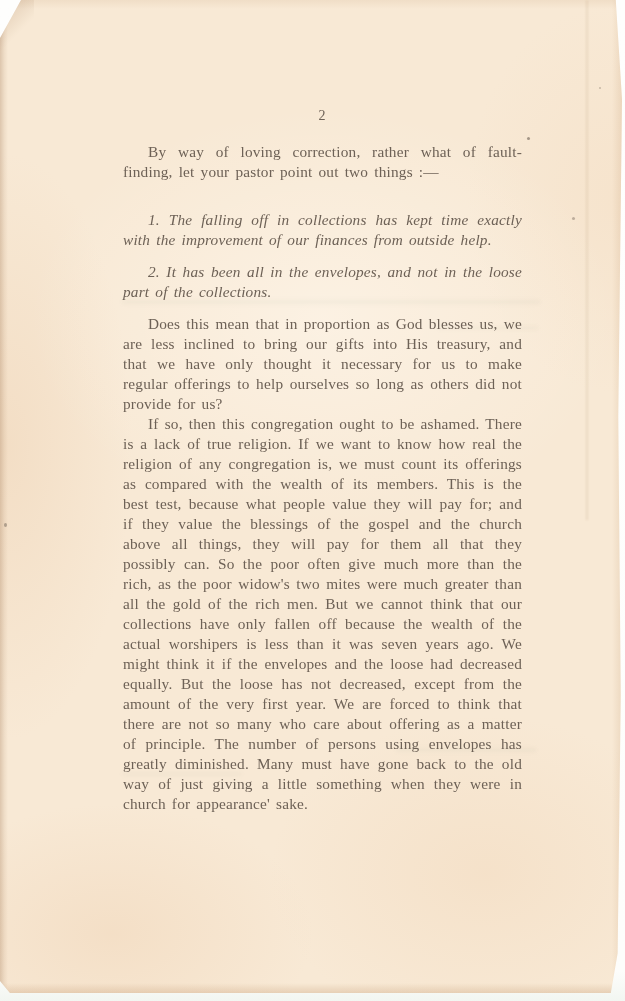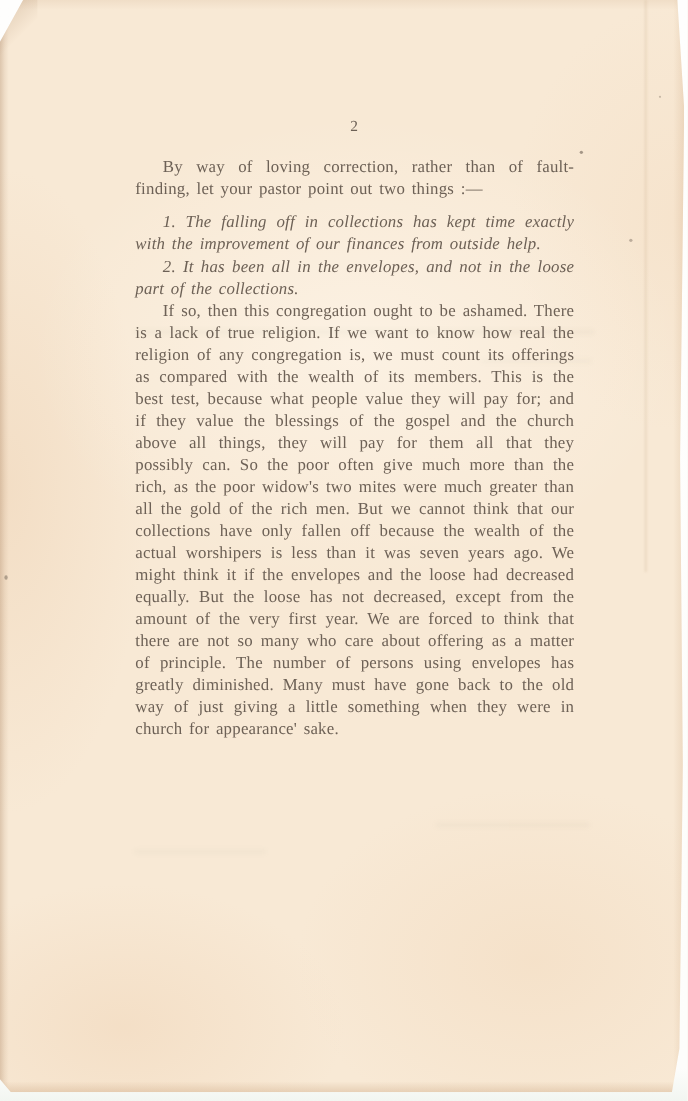--- a/index.html
+++ b/index.html
@@ -73,22 +73,22 @@
     word-spacing: 2px;
   }
   .pagenum {
     text-align: center;
     font-size: 14px;
     letter-spacing: 1px;
     margin: 0 0 16px 0;
   }
   .para { margin: 0; text-indent: 25px; }
   .ital { font-style: italic; }
-  .gap-lg { margin-top: 10px; }
-  .gap-md { margin-top: 1px; }
+  .gap-lg { margin-top: 28px; }
+  .gap-md { margin-top: 12px; }
 </style>
 </head>
 <body>
 
 <div class="scene">
   <div class="paper">
 
     <div class="edge-shade edge-left"></div>
     <div class="edge-shade edge-right"></div>
     <div class="edge-shade edge-top"></div>
@@ -102,24 +102,25 @@
     <div class="ghost ghost-4"></div>
 
     <div class="speck speck-1"></div>
     <div class="speck speck-2"></div>
     <div class="speck speck-3"></div>
     <div class="speck speck-4"></div>
 
     <div class="textblock">
       <div class="pagenum">2</div>
 
-      <p class="para">By way of loving correction, rather than of fault-finding, let your pastor point out two things :—</p>
+      <p class="para">By way of loving correction, rather what of fault-finding, let your pastor point out two things :—</p>
 
       <p class="para ital gap-lg">1. The falling off in collections has kept time exactly with the improvement of our finances from outside help.</p>
 
       <p class="para ital gap-md">2. It has been all in the envelopes, and not in the loose part of the collections.</p>
 
+      <p class="para gap-md">Does this mean that in proportion as God blesses us, we are less inclined to bring our gifts into His treasury, and that we have only thought it necessary for us to make regular offerings to help ourselves so long as others did not provide for us?</p>
 
       <p class="para">If so, then this congregation ought to be ashamed.  There is a lack of true religion.  If we want to know how real the religion of any congregation is, we must count its offerings as compared with the wealth of its members.  This is the best test, because what people value they will pay for; and if they value the blessings of the gospel and the church above all things, they will pay for them all that they possibly can.  So the poor often give much more than the rich, as the poor widow's two mites were much greater than all the gold of the rich men.  But we cannot think that our collections have only fallen off because the wealth of the actual worshipers is less than it was seven years ago.  We might think it if the envelopes and the loose had decreased equally.  But the loose has not decreased, except from the amount of the very first year.  We are forced to think that there are not so many who care about offering as a matter of principle.  The number of persons using envelopes has greatly diminished. Many must have gone back to the old way of just giving a little something when they were in church for appearance' sake.</p>
 
     </div>
   </div>
 </div>
 
 </body></html>

